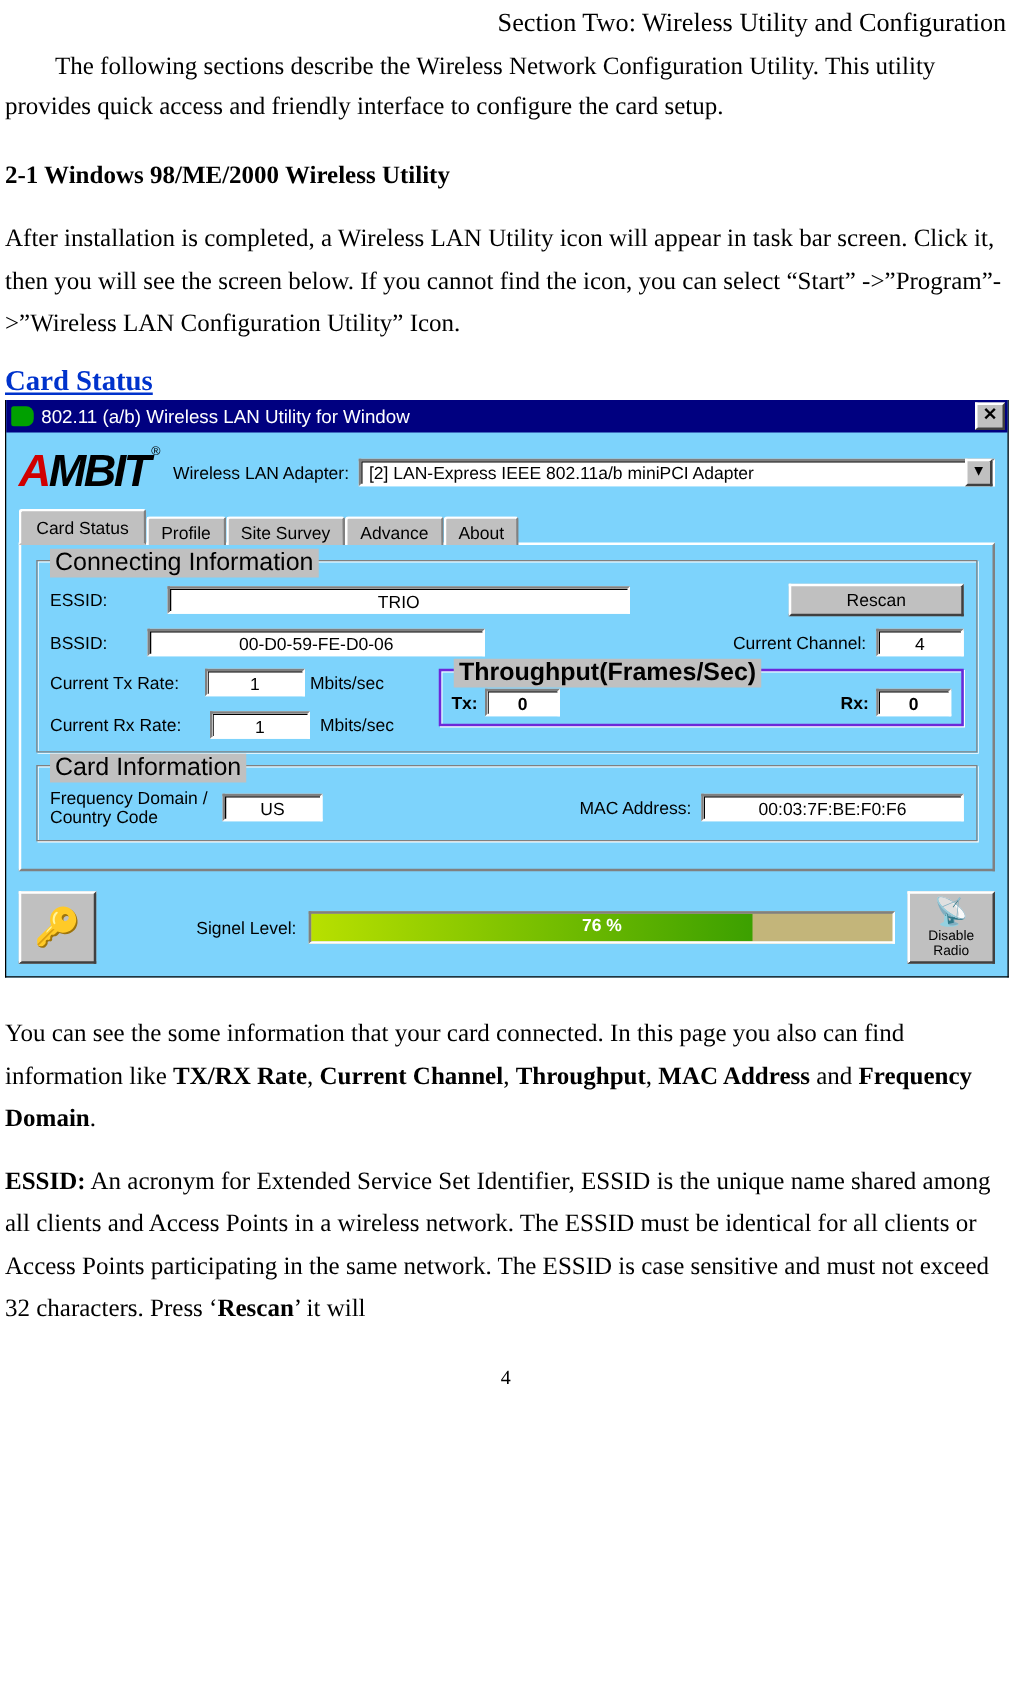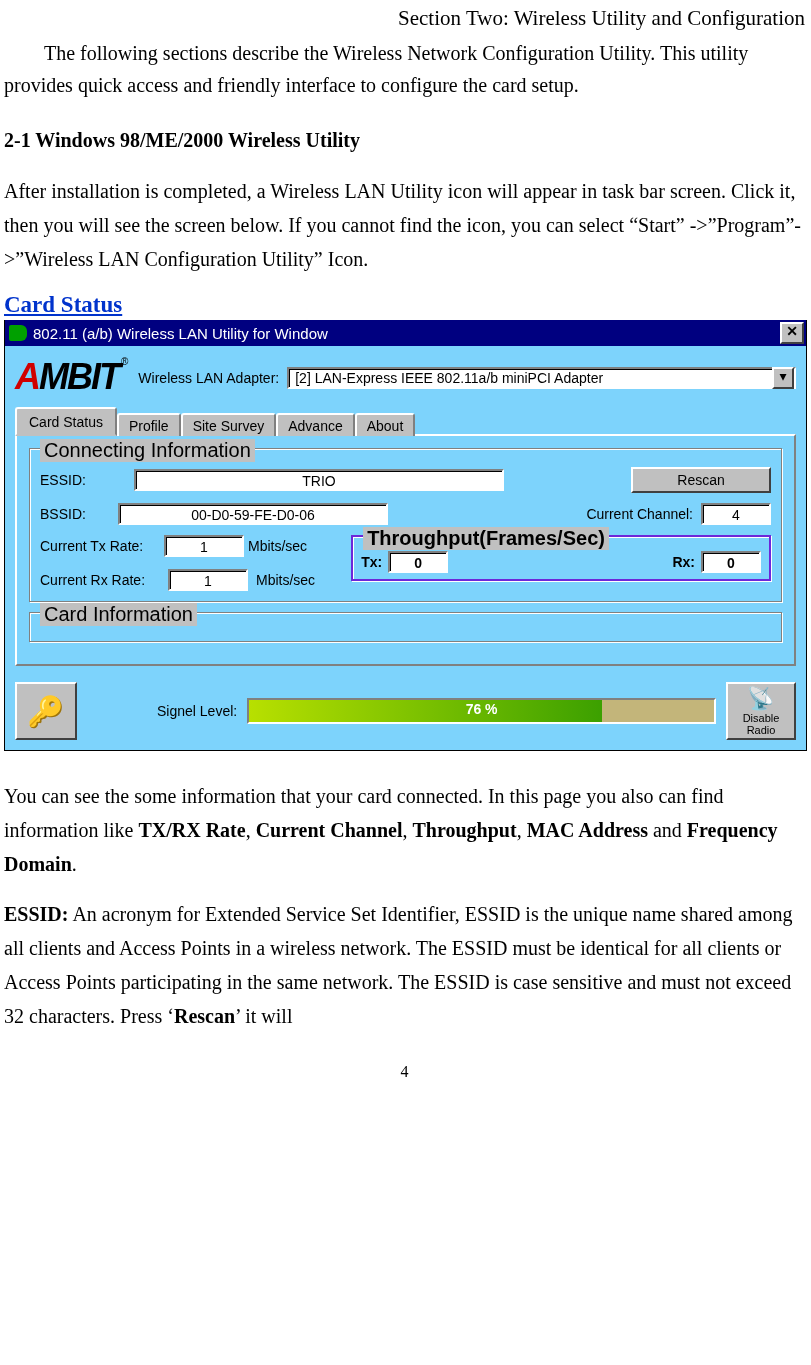--- a/index.html
+++ b/index.html
@@ -293,20 +293,27 @@
                 <div style="flex:1;"></div>
                 <span class="lbl">Rx:</span>
                 <div class="sunken-field" style="width:60px;">0</div>
               </div>
             </div>
           </div>
         </div>
 
         <div class="groupbox">
           <div class="groupbox-title">Card Information</div>
+          <div class="row">
+            <span class="lbl" style="width:130px; line-height:1.1;">Frequency Domain / Country Code</span>
+            <div class="sunken-field" style="width:80px;">US</div>
+            <div style="flex:1;"></div>
+            <span class="lbl">MAC Address:</span>
+            <div class="sunken-field" style="width:210px;">00:03:7F:BE:F0:F6</div>
+          </div>
         </div>
       </div>
     </div>
 
     <div class="bottom-bar">
       <div class="icon-btn">
         <span class="key-shape">🔑</span>
       </div>
       <div style="width:60px;"></div>
       <span class="lbl">Signel Level:</span>

